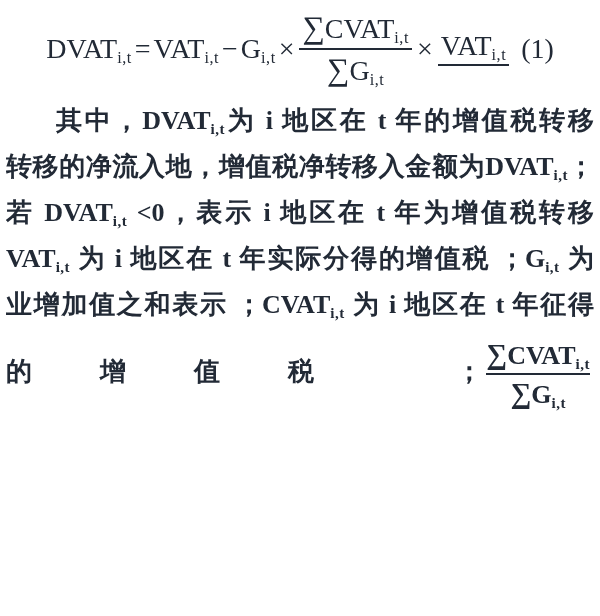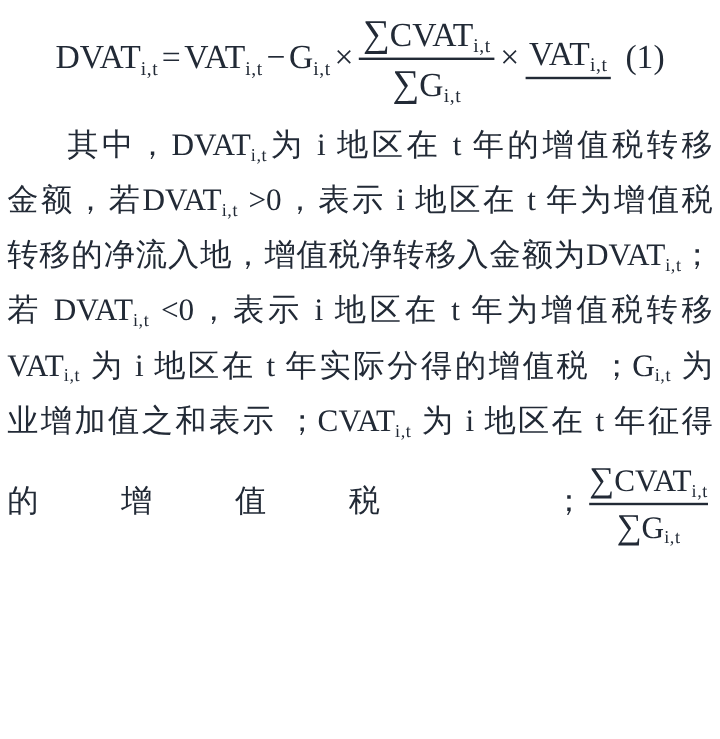--- a/index.html
+++ b/index.html
@@ -53,20 +53,21 @@
 
   
   .para { font-size: 26px; }
   .line {
     height: 46px;
     line-height: 46px;
     text-align: justify;
     text-align-last: justify;
     text-justify: inter-character;
     overflow: hidden;
+    font-weight: bold;
   }
   .line.indent { padding-left: 50px; }
   .line-tall {
     height: 88px;
     line-height: 88px;
   }
   .ifrac {
     display: inline-flex;
     flex-direction: column;
     align-items: center;
@@ -107,21 +108,20 @@
       <span class="bar"></span>
     </span>
 
     <span class="eqnum">(1)</span>
   </div>
 
   <div class="para">
 
     <div class="line indent"><span>其中，</span><span>DVAT</span><sub class="bsub">i,t</sub><span>为 i 地区在 t 年的增值税转移</span></div>
 
-    <div class="line"><span>金额，若</span><span>DVAT</span><sub class="bsub">i,t</sub><span> &gt;0，表示 i 地区在 t 年为增值税</span></div>
 
     <div class="line"><span>转移的净流入地，增值税净转移入金额为</span><span>DVAT</span><sub class="bsub">i,t</sub><span>；</span></div>
 
     <div class="line"><span>若 </span><span>DVAT</span><sub class="bsub">i,t</sub><span> &lt;0，表示 i 地区在 t 年为增值税转移</span></div>
 
 
     <div class="line"><span>VAT</span><sub class="bsub">i,t</sub><span> 为 i 地区在 t 年实际分得的增值税 ；</span><span>G</span><sub class="bsub">i,t</sub><span> 为</span></div>
 
 
     <div class="line"><span>业增加值之和表示 ；</span><span>CVAT</span><sub class="bsub">i,t</sub><span> 为 i 地区在 t 年征得</span></div>

